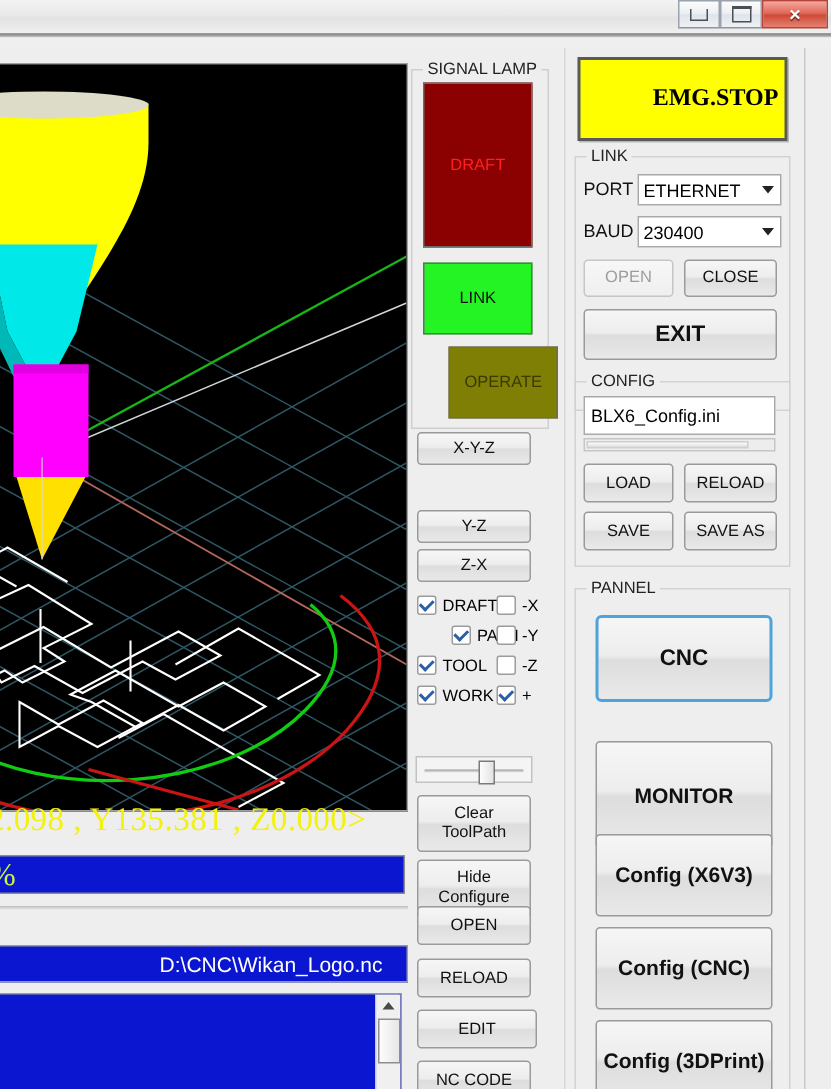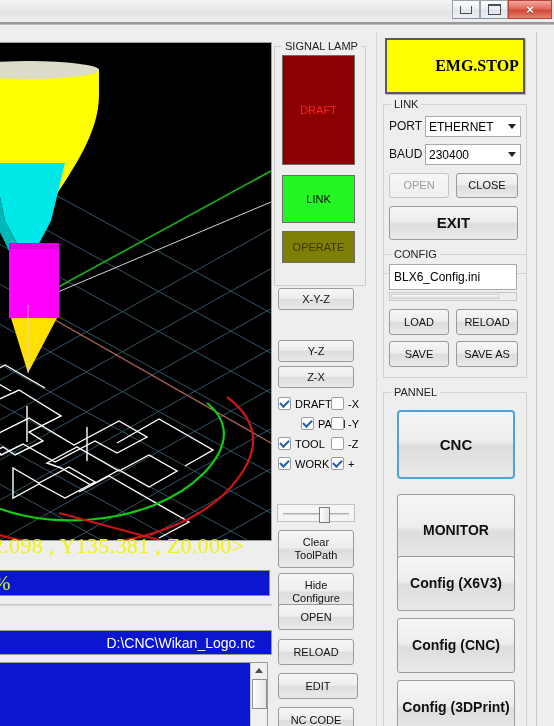--- a/index.html
+++ b/index.html
@@ -76,21 +76,21 @@
      background:linear-gradient(to right,#fdfdfd,#e6e6e6);}
 
   .grp{position:absolute;border:1px solid #d2d2d2;background:transparent;box-sizing:border-box;}
   .grp-title{position:absolute;top:-7px;left:7px;background:#efeeee;padding:0 3px;font-size:11px;color:#222;}
 
   .lampbox{position:absolute;left:4px;top:22px;width:90px;height:240px;border:1px solid #cfcfcf;box-sizing:border-box;}
   .lamp{position:absolute;left:7px;width:73px;border:1px solid #6b6b6b;box-sizing:border-box;
      display:flex;align-items:center;justify-content:center;font-size:11px;}
   .lamp.alarm{top:8px;height:110px;background:#8b0000;color:#ff2020;}
   .lamp.link{top:128px;height:48px;background:#24f424;color:#0d0d0d;}
-  .lamp.operate{top:184px;height:32px;background:#7f7f06;color:#3a3a00;}
+  .lamp.operate{top:184px;height:48px;background:#7f7f06;color:#3a3a00;margin-left:17px;}
 
   .btn{border:1px solid #9a9a9a;border-radius:3px;box-sizing:border-box;
      background:linear-gradient(to bottom,#f6f6f6 0%,#ededed 46%,#dddddd 52%,#e9e9e9 100%);
      display:flex;align-items:center;justify-content:center;text-align:center;
      font-size:11px;color:#111;cursor:default;line-height:1.15;}
   .btn.dis{color:#9d9d9d;background:linear-gradient(to bottom,#f7f7f7,#efefef);border-color:#c6c6c6;}
   .btn.bold{font-weight:bold;}
 
   .vbtn{position:absolute;left:278px;width:76px;height:22px;text-align:center;}
 
@@ -391,21 +391,21 @@
       <div class="btn" style="position:absolute;left:12px;top:309px;width:60px;height:26px;">
         <span>SAVE</span>
         </div>
       <div class="btn" style="position:absolute;left:79px;top:309px;width:62px;height:26px;">
         <span>SAVE AS</span>
         </div>
 
       <div class="grp" style="left:6px;top:360px;width:144px;height:334px;border-bottom:none;">
         <span class="grp-title">PANNEL</span>
       </div>
-      <div class="btn bold" style="position:absolute;left:20px;top:378px;width:118px;height:69px;font-size:15px;
+      <div class="btn bold" style="position:absolute;left:20px;top:378px;width:118px;height:58px;font-size:15px;
            border:2px solid #4fa3dc;border-radius:4px;">
         <span>CNC</span>
         </div>
       <div class="btn bold" style="position:absolute;left:20px;top:462px;width:118px;height:72px;font-size:14px;">
         <span>MONITOR</span>
         </div>
       <div class="btn bold" style="position:absolute;left:20px;top:524px;width:118px;height:55px;font-size:14px;">
         <span>Config (X6V3)</span>
         </div>
       <div class="btn bold" style="position:absolute;left:20px;top:586px;width:118px;height:55px;font-size:14px;">

